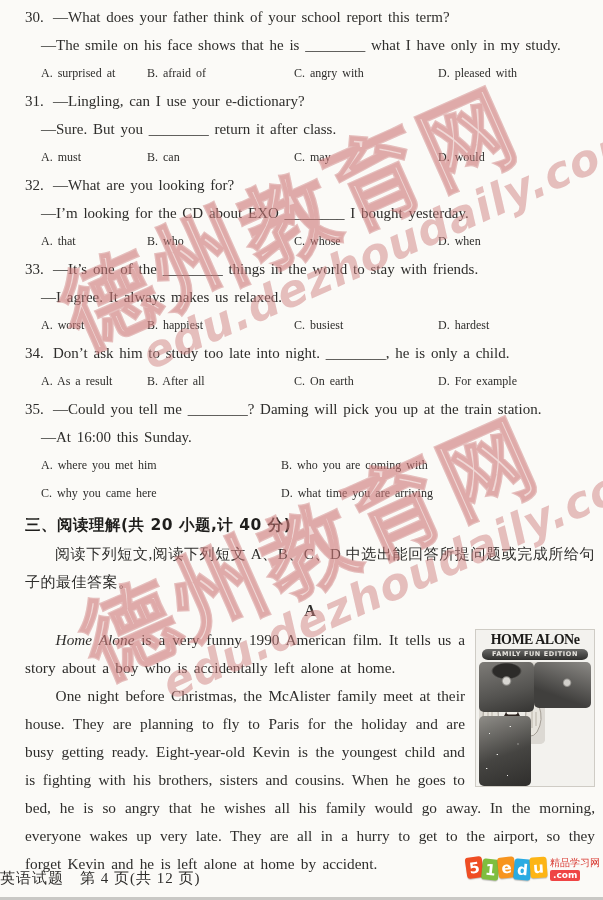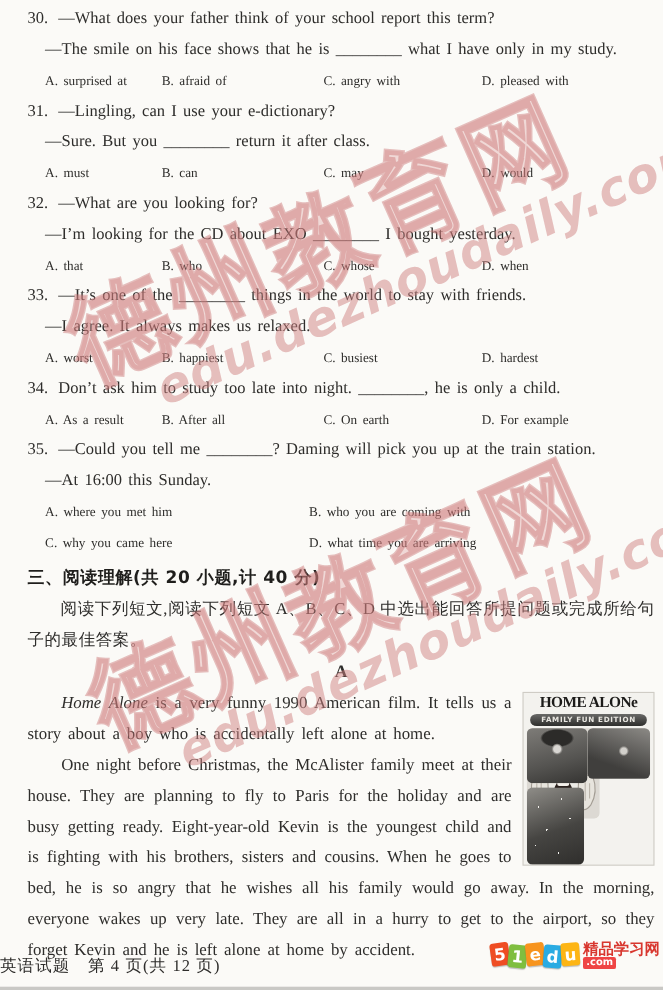--- a/index.html
+++ b/index.html
@@ -100,21 +100,21 @@
     color:#fff;font-family:"DejaVu Sans",sans-serif;font-weight:700;font-size:15px;
     display:flex;align-items:center;justify-content:center;
     box-shadow:0 1px 1px rgba(0,0,0,0.25);
   }
   .t0{transform:rotate(-8deg);}
   .t1{transform:rotate(6deg);margin-top:2px;}
   .t2{transform:rotate(-6deg);}
   .t3{transform:rotate(5deg);margin-top:2px;}
   .t4{transform:rotate(-4deg);}
   .logo-right{margin-left:3px;display:flex;flex-direction:column;align-items:flex-start;}
-  .logo-cn{color:#d8372f;font-family:"DejaVu Sans",sans-serif;font-size:14px;font-weight:700;line-height:12px;white-space:nowrap;}
+  .logo-cn{color:#d8372f;font-family:"DejaVu Sans",sans-serif;font-size:10px;font-weight:400;line-height:12px;white-space:nowrap;}
   .logo-com{background:#ef4444;color:#fff;font-family:"DejaVu Sans",sans-serif;
     font-size:9px;font-weight:700;line-height:11px;padding:0 3px;border-radius:2px;margin-top:1px;}
 </style>
 </head>
 <body>
 
 <div class="page">
 
   <div class="wm wm1">
     <div class="wm-cn">德州教育网</div>

